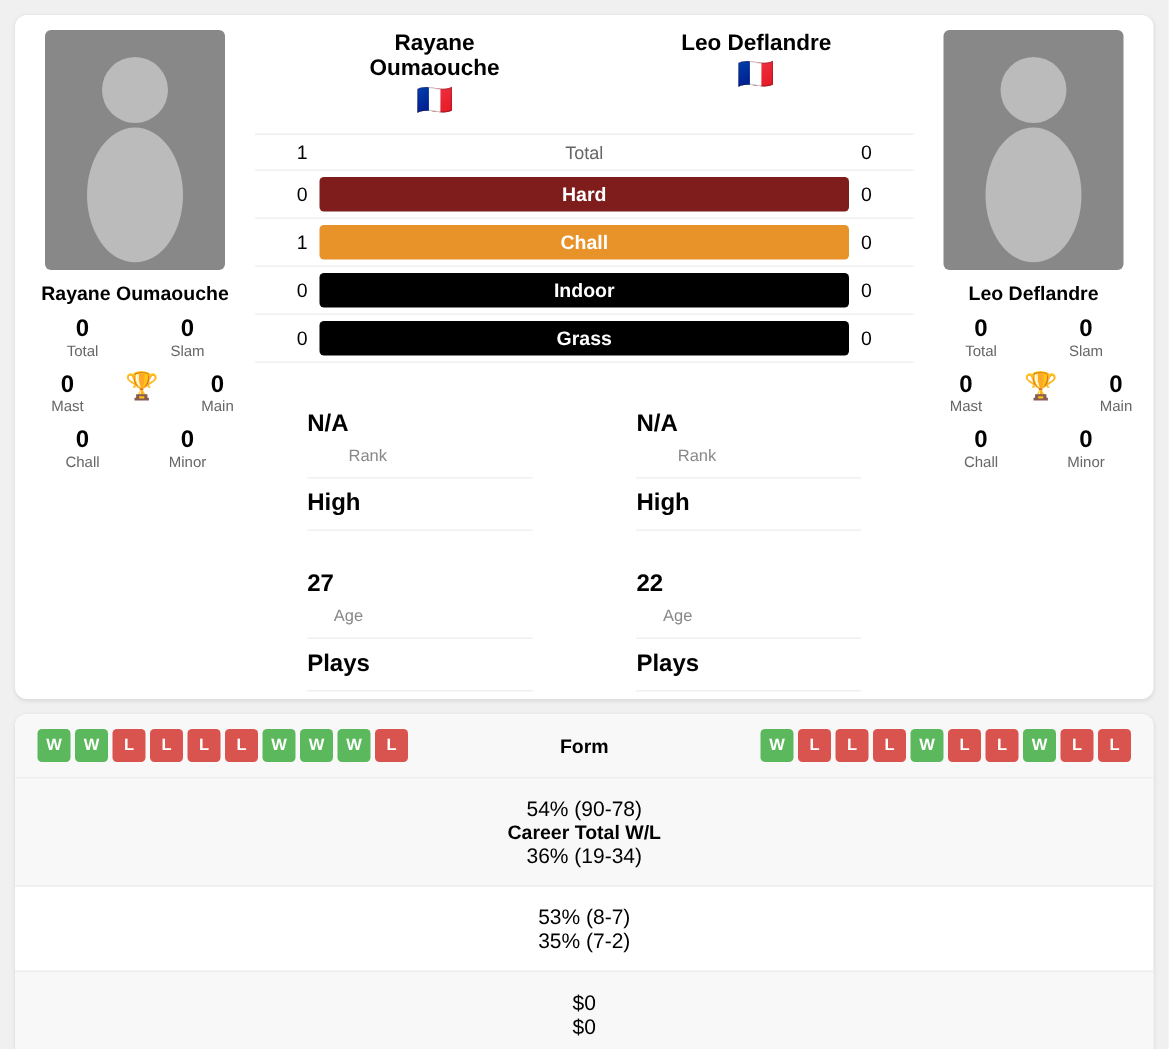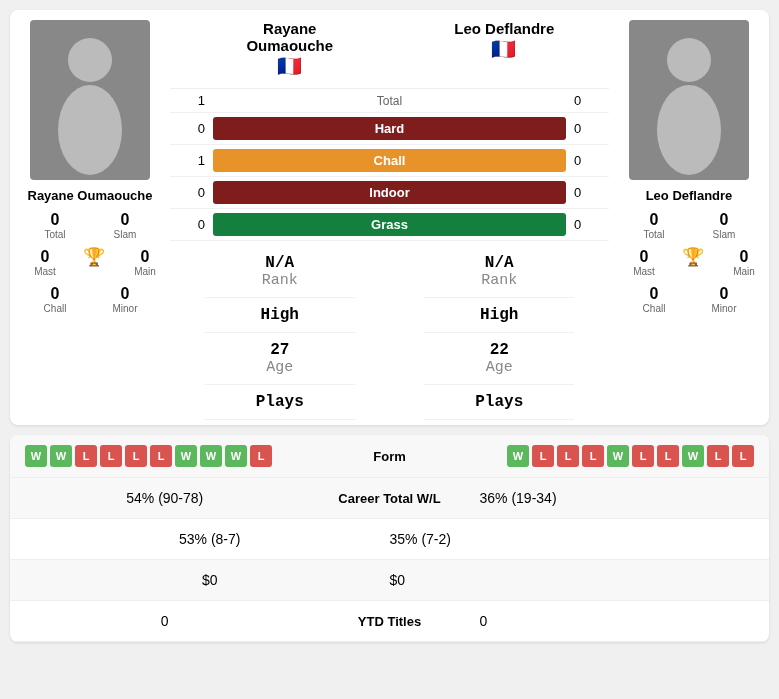--- a/index.html
+++ b/index.html
@@ -171,50 +171,49 @@
     }
 
     .surface-total-right {
       width: 30px;
       text-align: left;
       font-size: 13px;
     }
 
     .btn-hard { background: #7f1d1d; }
     .btn-clay { background: #e8922a; }
-    .btn-indoor { background: #7f1d1d; }
-    .btn-grass { background: #15803d; }
+    .btn-indoor { background: #000000; }
+    .btn-grass { background: #000000; }
 
     .info-section {
       display: flex;
       justify-content: space-around;
     }
 
     .player-info-box {
       width: 160px;
       padding: 5px;
     }
 
     .info-row {
       display: flex;
-      flex-direction: column;
       align-items: center;
       padding: 8px 0;
       border-bottom: 1px solid #f0f0f0;
-      font-family: Liberation Mono, monospace;
     }
 
     .info-value {
       font-size: 16px;
       font-weight: bold;
     }
 
     .info-label {
-      font-size: 15px;
+      font-size: 11px;
       color: #888;
+      margin-top: 43px;
     }
 
     
     .stats-table {
       background: white;
       border-radius: 8px;
       overflow: hidden;
       box-shadow: 0 1px 3px rgba(0,0,0,0.1);
     }
 
@@ -259,20 +258,21 @@
     }
 
     .badge-w { background: #5cb85c; }
     .badge-l { background: #d9534f; }
 
     .stat-row {
       display: flex;
       align-items: center;
       padding: 12px 20px;
       border-bottom: 1px solid #eee;
+      flex-direction: column;
     }
 
     .stat-row:nth-child(even) {
       background: #f8f8f8;
     }
 
     .stat-left {
       flex: 1;
       text-align: center;
       font-size: 14px;

